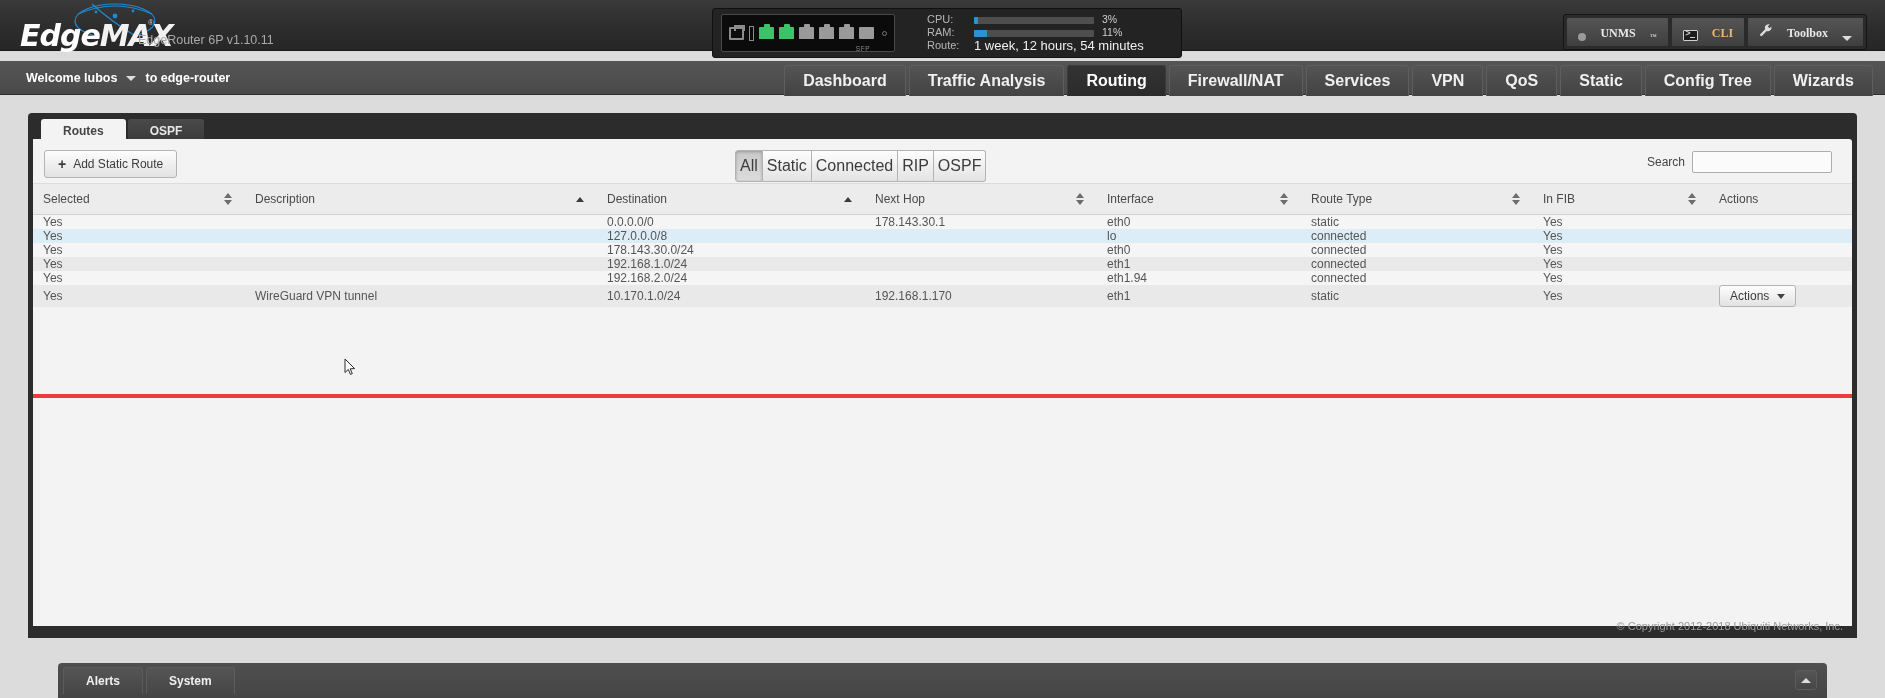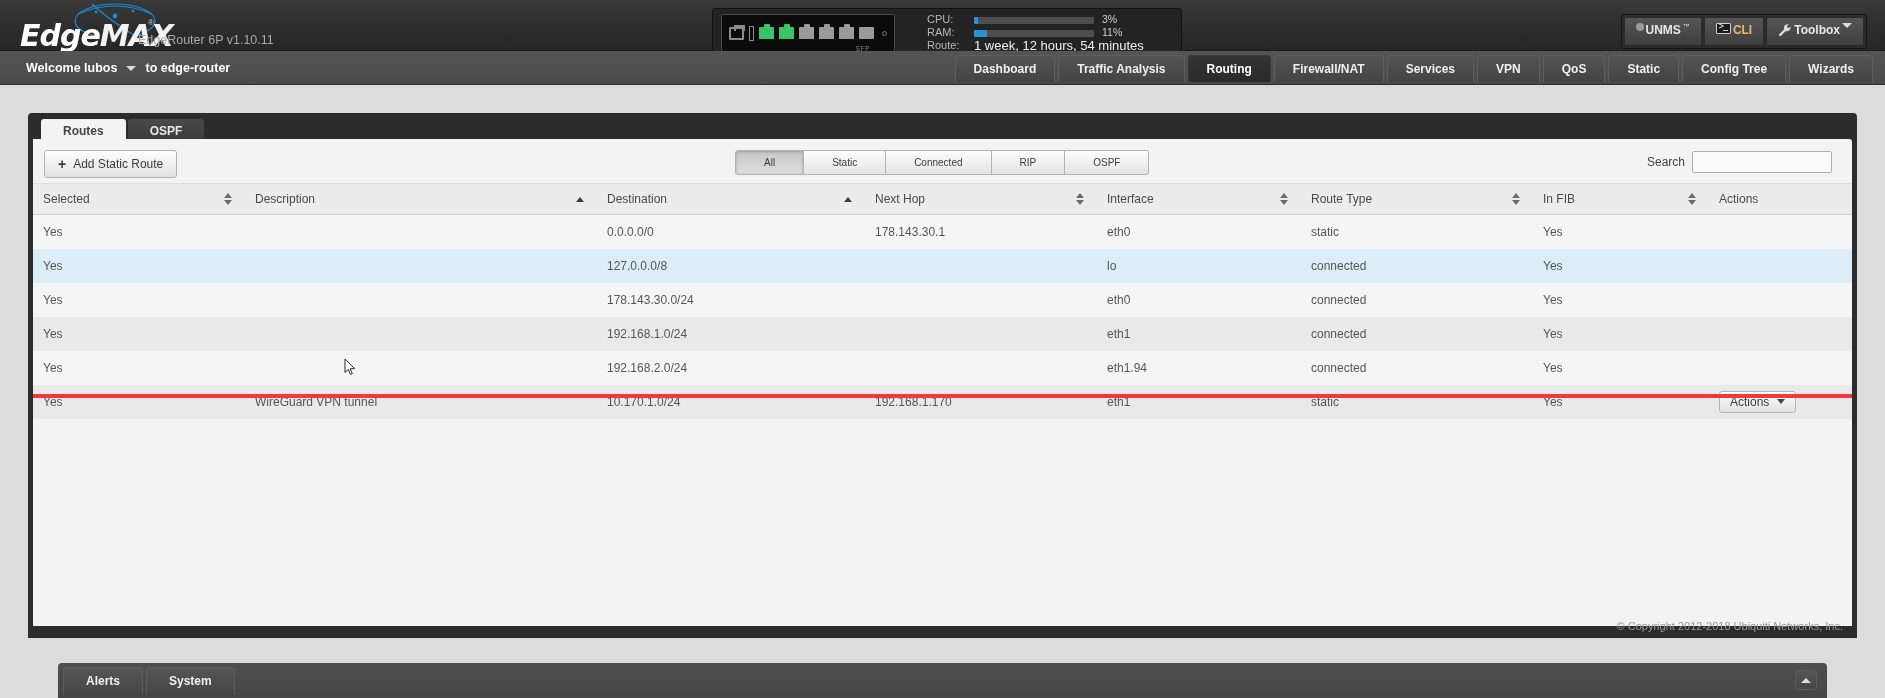--- a/index.html
+++ b/index.html
@@ -118,27 +118,27 @@
   .topright {
     position: absolute; right: 18px; top: 14px;
     display: flex; align-items: stretch;
     background: #2b2b2b;
     border: 1px solid #151515;
     border-radius: 3px;
     padding: 2px;
     gap: 2px;
   }
   .tbtn {
-    display: flex; align-items: flex-start; gap: 2px;
+    display: flex; align-items: flex-end; gap: 14px;
     padding: 5px 11px;
     background: linear-gradient(to bottom, #555 0%, #3f3f3f 100%);
     border: 1px solid #2a2a2a;
     border-radius: 2px;
     color: #e8e8e8; font-size: 12px; font-weight: bold;
-    cursor: pointer; white-space: nowrap;
+    cursor: pointer; white-space: nowrap; font-family: Liberation Serif, serif;
   }
   .unms-dot {
     width: 8px; height: 8px; border-radius: 50%;
     background: #9a9a9a;
   }
   .unms-sup { font-size: 7px; vertical-align: super; color: #ccc; }
   .cli-icon {
     width: 15px; height: 11px;
     border: 1px solid #cfcfcf; border-radius: 1px;
     position: relative; background: #1c1c1c;
@@ -158,34 +158,35 @@
     border-right: 5px solid transparent;
     border-top: 5px solid #ddd;
   }
 
   
   .navbar {
     position: relative;
     height: 34px;
     background: linear-gradient(to bottom, #555555 0%, #4a4a4a 100%);
     border-bottom: 1px solid #2e2e2e;
+    margin-top: 10px;
   }
   .welcome {
     position: absolute; left: 26px; top: 0; height: 34px;
     display: flex; align-items: center; gap: 9px;
     font-size: 12.5px; color: #fff; font-weight: bold;
   }
   .welcome .to { color: #ffffff; font-weight: bold; }
   .nav-tabs {
     position: absolute; right: 12px; top: 4px;
     display: flex; gap: 3px;
   }
   .nav-tab {
     padding: 6px 18px;
-    font-size: 12px; font-weight: bold; color: #f0f0f0;
+    font-size: 16px; font-weight: bold; color: #f0f0f0;
     background: linear-gradient(to bottom, #545454 0%, #434343 100%);
     border: 1px solid #5e5e5e;
     border-bottom: none;
     border-radius: 3px 3px 0 0;
     cursor: pointer;
     text-align: center;
   }
   .nav-tab.active {
     background: linear-gradient(to bottom, #333333 0%, #2b2b2b 100%);
     border-color: #3a3a3a;
@@ -240,25 +241,25 @@
     position: absolute; left: 11px; top: 11px;
     display: flex; align-items: center; gap: 7px;
     font-weight: normal;
   }
   .plus { font-weight: bold; font-size: 14px; line-height: 12px; }
   .filter-group {
     position: absolute; left: 702px; top: 11px;
     display: flex;
   }
   .filter-btn {
-    font-size: 10px; color: #3c3c3c;
+    font-size: 16px; color: #3c3c3c;
     background: linear-gradient(to bottom, #fdfdfd 0%, #e3e3e3 100%);
     border: 1px solid #b3b3b3;
     border-left: none;
-    padding: 6px 28px;
+    padding: 6px 4px;
     cursor: pointer;
   }
   .filter-btn:first-child {
     border-left: 1px solid #b3b3b3;
     border-radius: 3px 0 0 3px;
   }
   .filter-btn:last-child { border-radius: 0 3px 3px 0; }
   .filter-btn.active {
     background: linear-gradient(to bottom, #c9c9c9 0%, #dcdcdc 100%);
     box-shadow: inset 0 1px 3px rgba(0,0,0,.25);
@@ -304,21 +305,21 @@
   .sort-both:after { bottom: 0; border-top: 5px solid #6c6c6c; }
   .sort-asc:before {
     content: ""; position: absolute; left: 0; top: 4px;
     border-left: 4.5px solid transparent;
     border-right: 4.5px solid transparent;
     border-bottom: 5px solid #3b3b3b;
   }
   table.routes tbody td {
     font-size: 12px; color: #555;
     padding: 0 0 0 10px;
-    height: 34px;
+    height: 14px;
     border: none;
     white-space: nowrap;
     overflow: hidden; text-overflow: ellipsis;
   }
   tr.row-odd td  { background: #f5f5f5; }
   tr.row-even td { background: #e9e9e9; }
   tr.row-hover td { background: #dcedf7; }
   tr.row-last td { background: #e9e9e9; }
   .actions-cell { padding-left: 10px !important; }
   .actions-btn {

